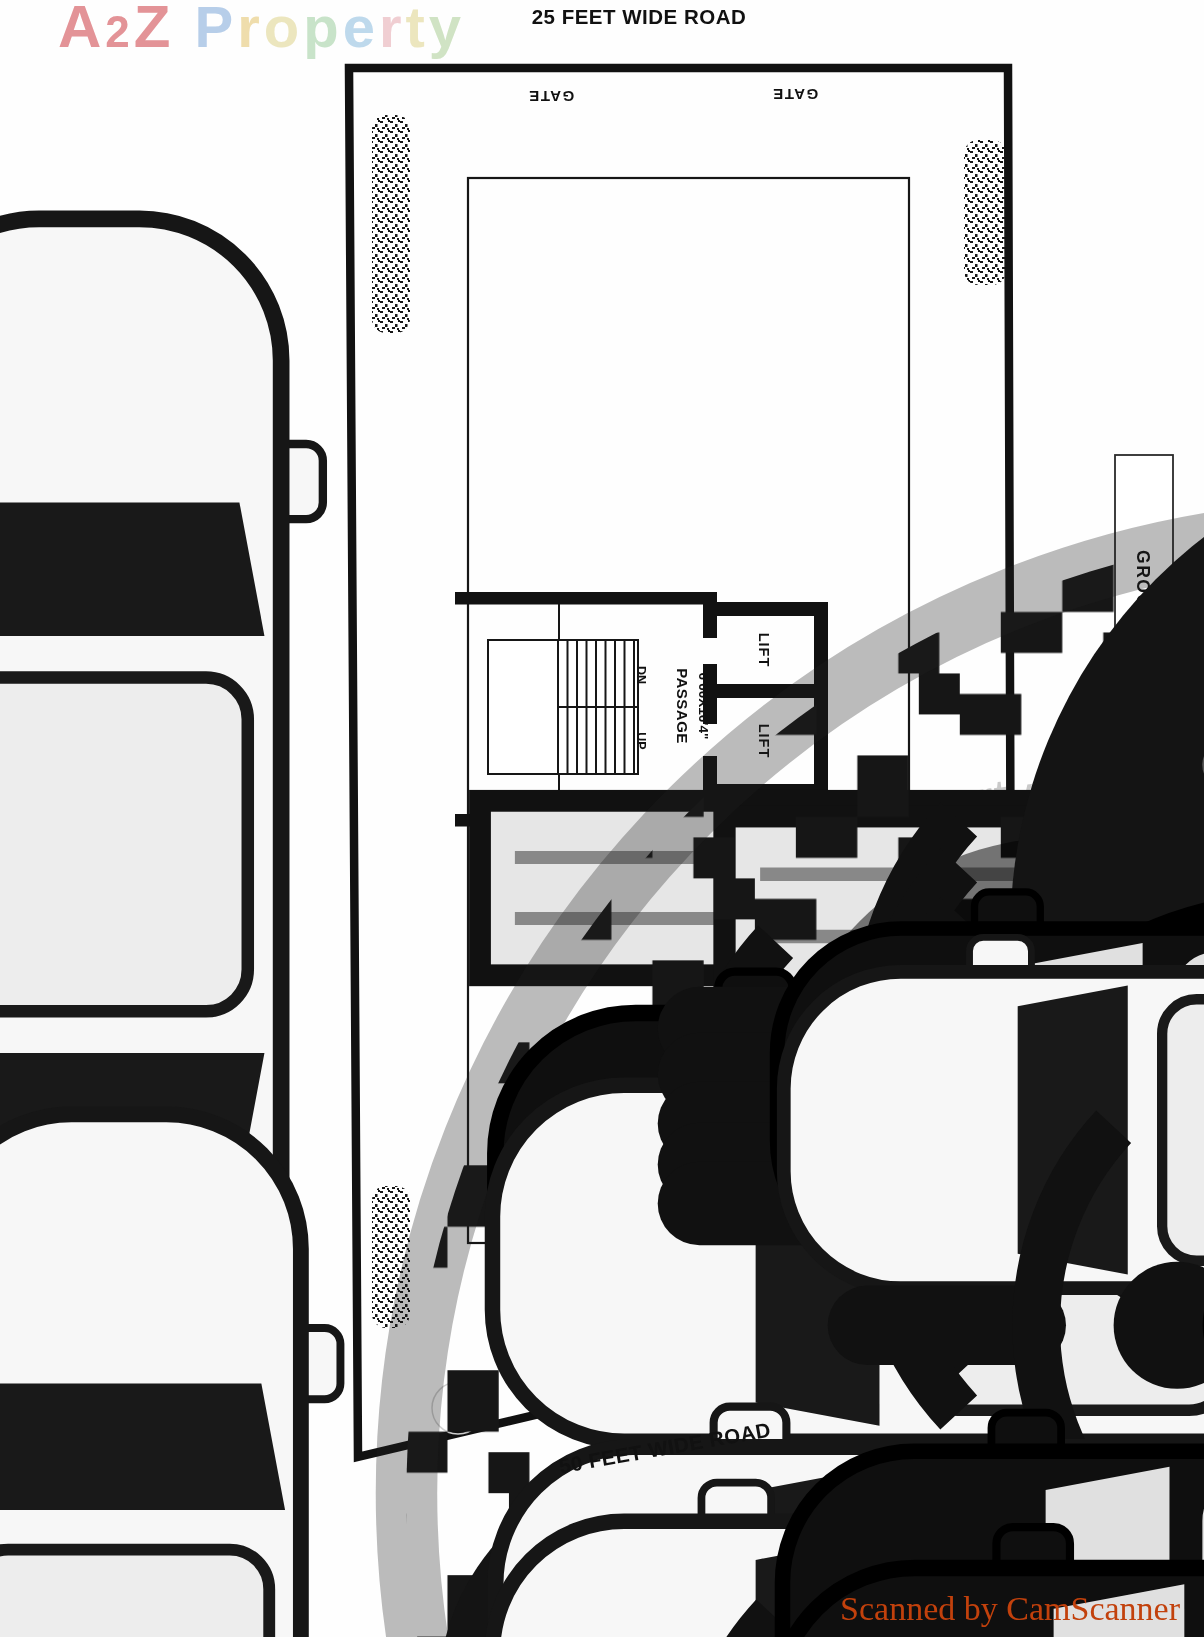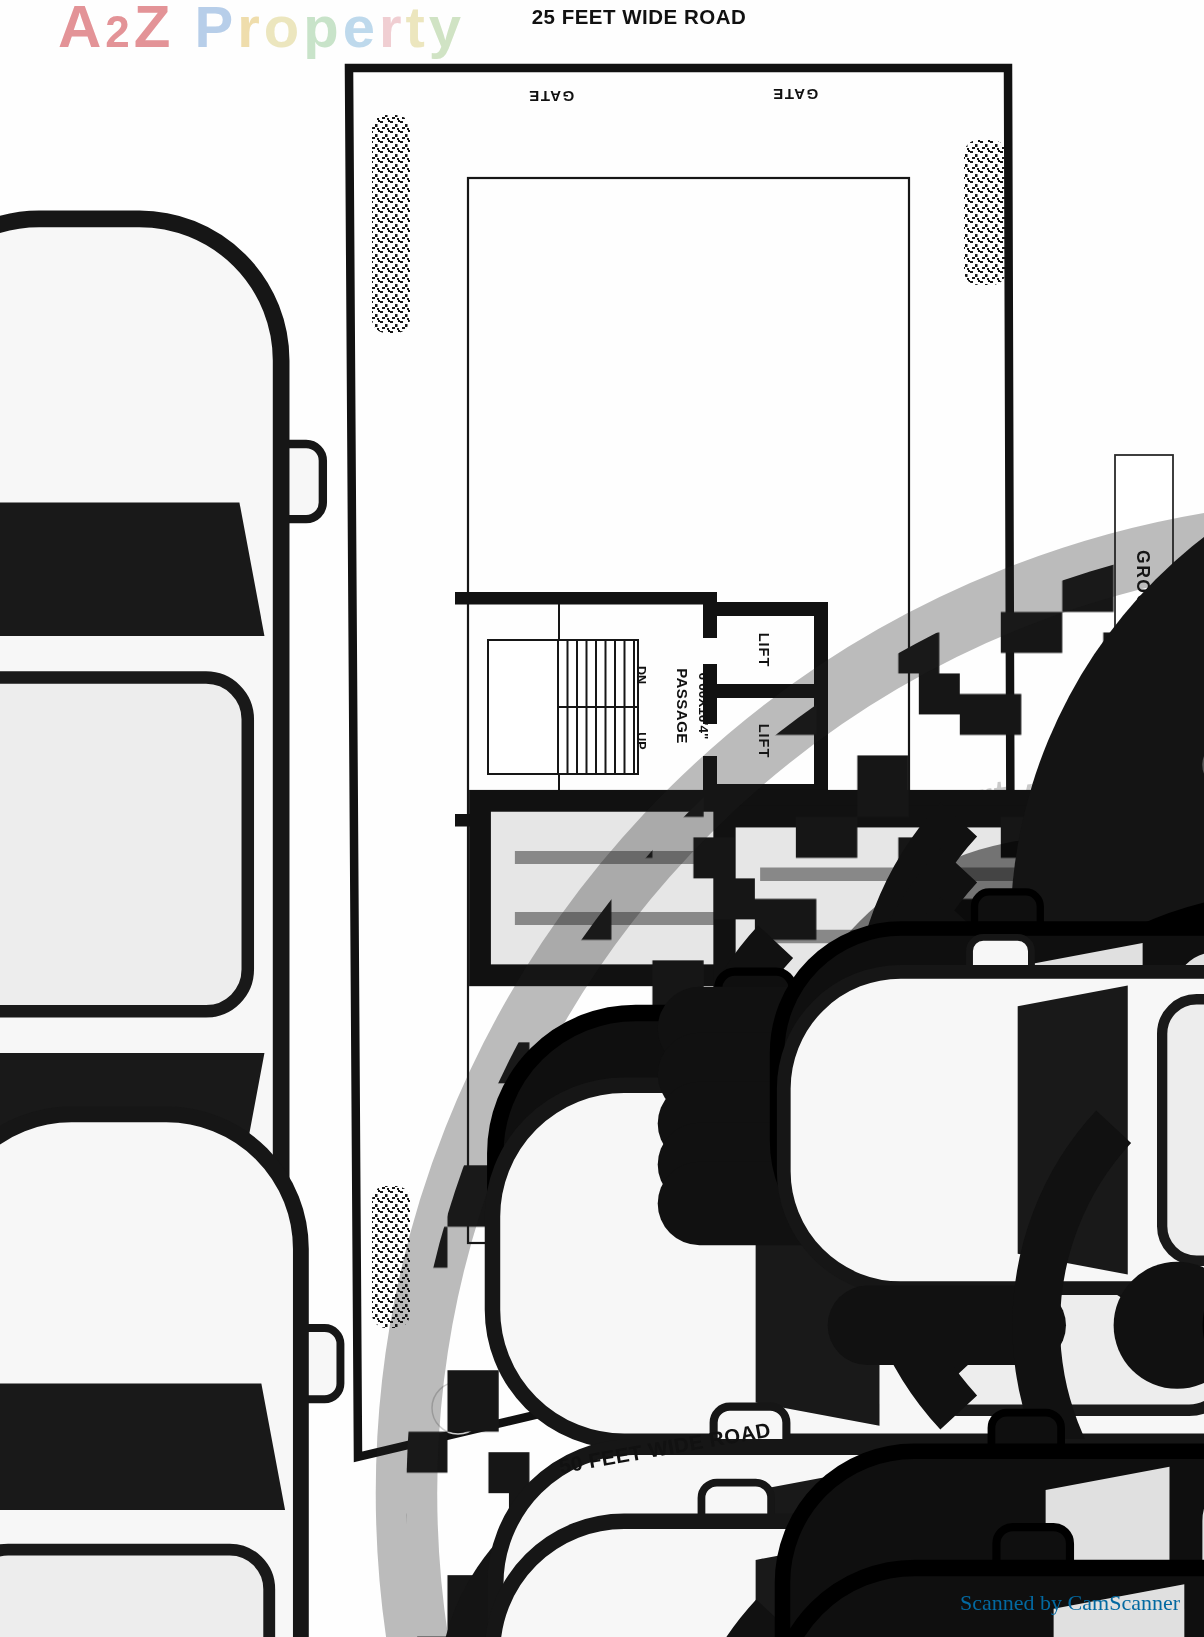--- a/index.html
+++ b/index.html
@@ -9,21 +9,21 @@
   .abs{position:absolute;}
   #logo{top:-8px;left:58px;font-weight:bold;letter-spacing:4px;opacity:.85;white-space:nowrap;}
   #logo span{display:inline-block;}
   #watermark{left:857px;top:812px;transform:translate(-50%,-50%) rotate(-6.2deg);
              font-size:49px;color:#c9c9c9;font-weight:500;white-space:nowrap;letter-spacing:1px;}
   .tagline{color:#151515;font-weight:700;font-size:29px;white-space:nowrap;
            font-family:"DejaVu Sans","Liberation Sans",sans-serif;}
   #tagline1{left:184px;top:480px;transform:translate(-50%,-50%) rotate(90deg);}
   #tagline2{left:123px;top:602px;transform:translate(-50%,-50%) rotate(90deg);}
   #scanner-credit{right:24px;top:1590px;font-family:"Liberation Serif",serif;
-                  font-size:22px;color:#0369a1;white-space:nowrap;}
+                  font-size:34px;color:#c2410c;white-space:nowrap;}
   
   svg#plan{position:absolute;left:0;top:0;}
   svg text{font-family:"Liberation Sans",sans-serif;fill:#111;font-weight:bold;
            text-anchor:middle;}
   .road{font-size:20.5px;letter-spacing:.5px;}
   .gate-label{font-size:15px;letter-spacing:1.5px;}
   .title-text{font-size:17.5px;letter-spacing:1.5px;}
   .core-label{font-size:15px;letter-spacing:.5px;}
   .core-dim{font-size:13.5px;}
   .core-small{font-size:12.5px;}

